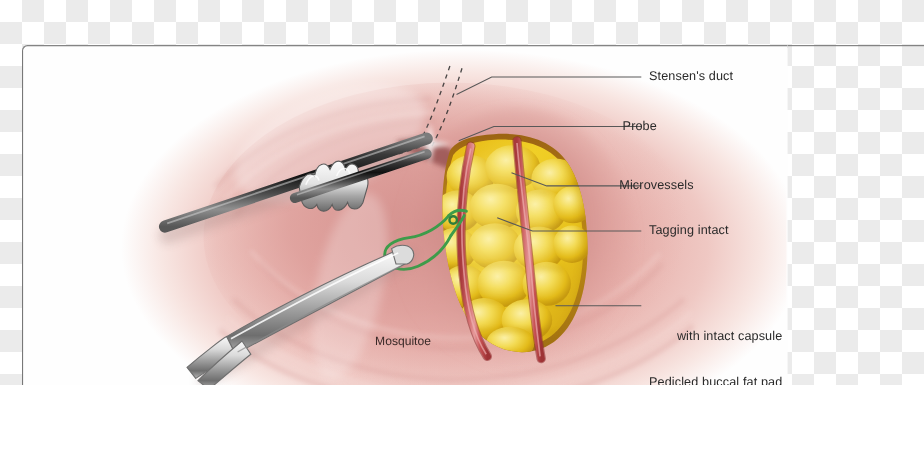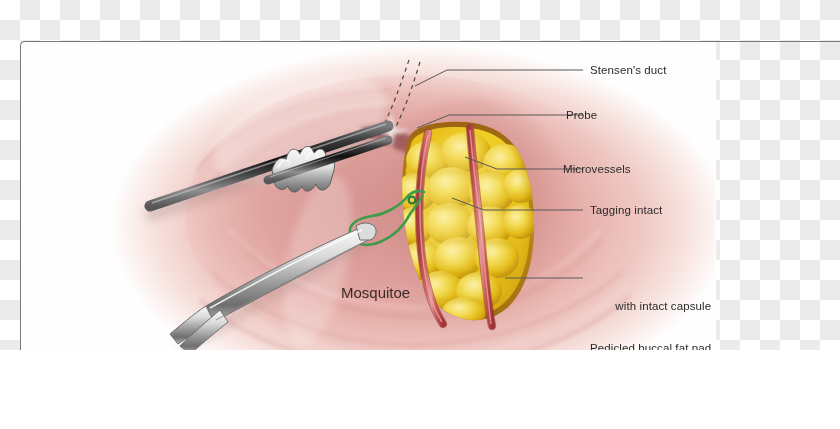--- a/index.html
+++ b/index.html
@@ -55,22 +55,22 @@
     position: absolute;
     font-size: 11.5px;
     color: #2a2a2a;
     letter-spacing: 0.1px;
     line-height: 14px;
     white-space: pre;
   }
   #mosquito-label {
     position: absolute;
     left: 301px;
-    top: 284px;
-    font-size: 15px;
+    top: 305px;
+    font-size: 11px;
     color: #3a2a28;
     white-space: pre;
     padding-left: 40px;
   }
 </style>
 </head>
 <body>
 
 <div id="stage">
 

